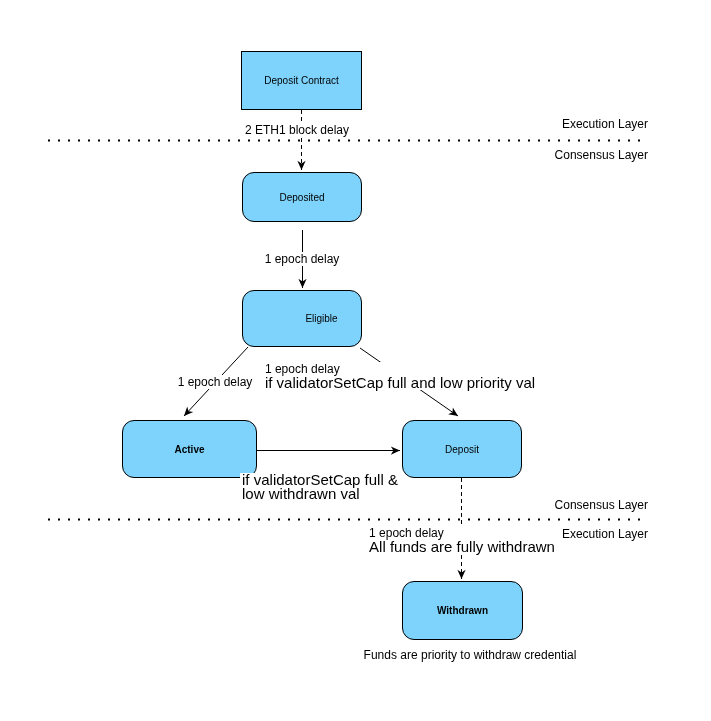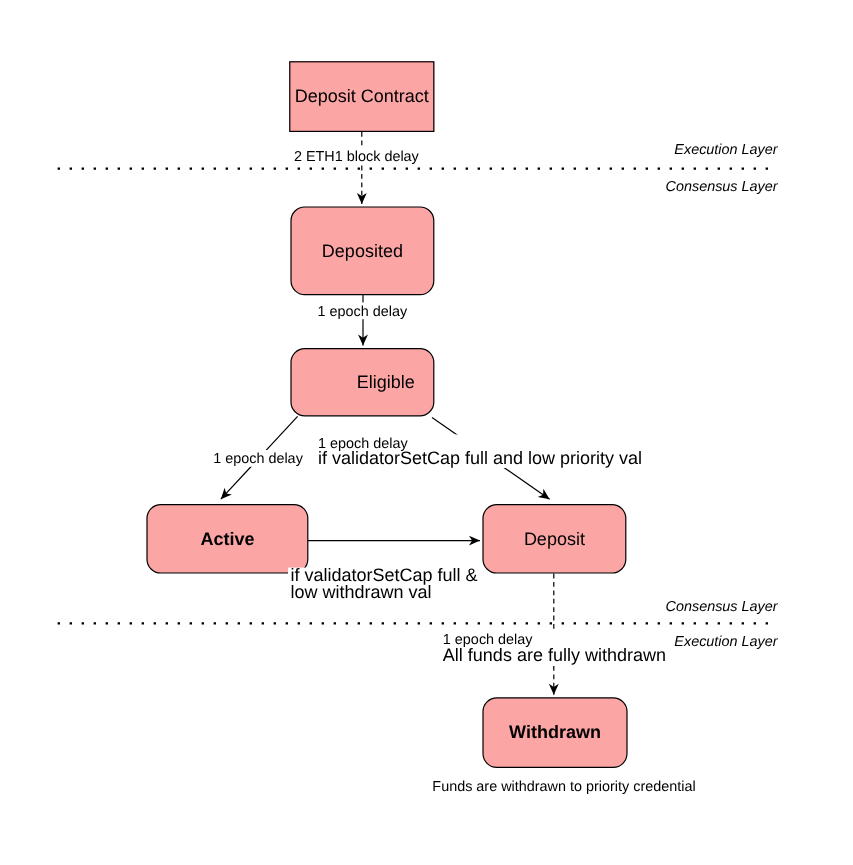--- a/index.html
+++ b/index.html
@@ -14,30 +14,30 @@
   }
   .edges-layer {
     position: absolute;
     left: 0; top: 0;
     width: 711px; height: 721px;
   }
   .node {
     position: absolute;
     box-sizing: border-box;
     border: 1px solid #000000;
-    background: #fca5a5;
+    background: #7dd3fc;
     display: flex;
     align-items: center;
     justify-content: center;
-    font-size: 15px;
+    font-size: 10px;
     text-align: center;
   }
   .node.rounded { border-radius: 12px; }
   .node-deposit-contract { left: 241px; top: 51px;  width: 121px; height: 59px; }
-  .node-deposited        { left: 242px; top: 172px; width: 120px; height: 74px; }
+  .node-deposited        { left: 242px; top: 172px; width: 120px; height: 50px; }
   .node-eligible         { left: 242px; top: 290px; width: 120px; height: 57px; padding-left: 39px; }
   .node-active           { left: 122px; top: 420px; width: 135px; height: 58px; font-weight: bold; }
   .node-exited           { left: 402px; top: 420px; width: 120px; height: 58px; }
   .node-withdrawn        { left: 402px; top: 581px; width: 121px; height: 59px; font-weight: bold; }
 
   .edge-label {
     position: absolute;
     transform: translate(-50%, -50%);
     background: #ffffff;
     font-size: 12px;
@@ -56,21 +56,20 @@
   .lbl-caption        { left: 470px; top: 655px; background: transparent; }
 
   .layer-label {
     position: absolute;
     right: 63px;
     transform: translateY(-50%);
     font-size: 12px;
     line-height: 14px;
     white-space: nowrap;
     text-align: right;
-    font-style: italic;
   }
   .lbl-exec-top       { top: 124px; }
   .lbl-consensus-top  { top: 155px; }
   .lbl-consensus-bot  { top: 505px; }
   .lbl-exec-bot       { top: 534px; }
 </style>
 </head>
 <body>
 
 <div class="canvas">
@@ -131,15 +130,15 @@
   <div class="edge-label lbl-epoch-bottom">
     <div>1 epoch delay</div>
     <div class="small">All funds are fully withdrawn</div>
   </div>
 
   <div class="layer-label lbl-exec-top">Execution Layer</div>
   <div class="layer-label lbl-consensus-top">Consensus Layer</div>
   <div class="layer-label lbl-consensus-bot">Consensus Layer</div>
   <div class="layer-label lbl-exec-bot">Execution Layer</div>
 
-  <div class="edge-label lbl-caption">Funds are withdrawn to priority credential</div>
+  <div class="edge-label lbl-caption">Funds are priority to withdraw credential</div>
 
 </div>
 
 </body></html>

